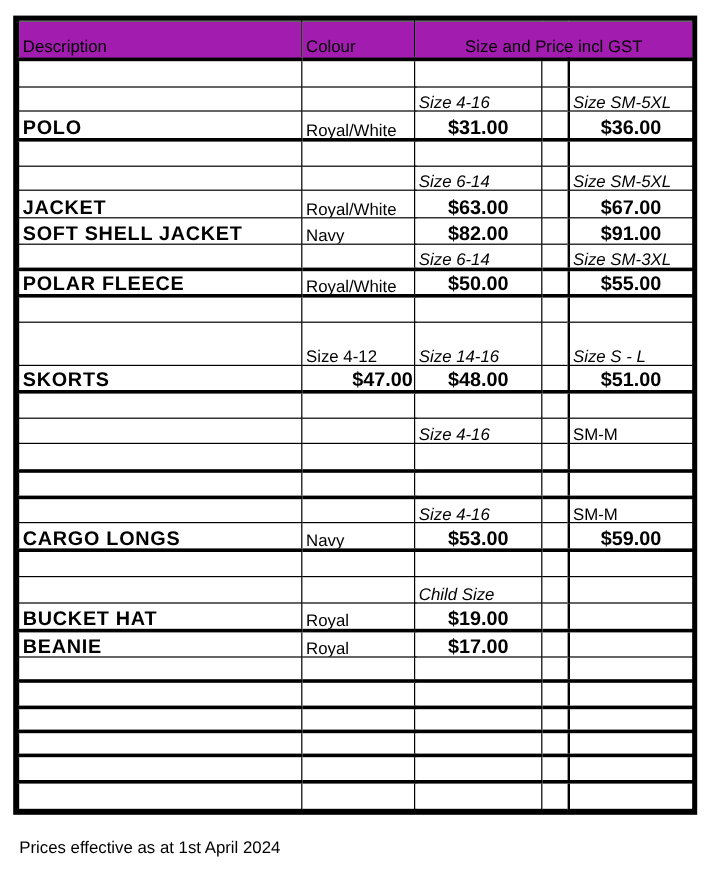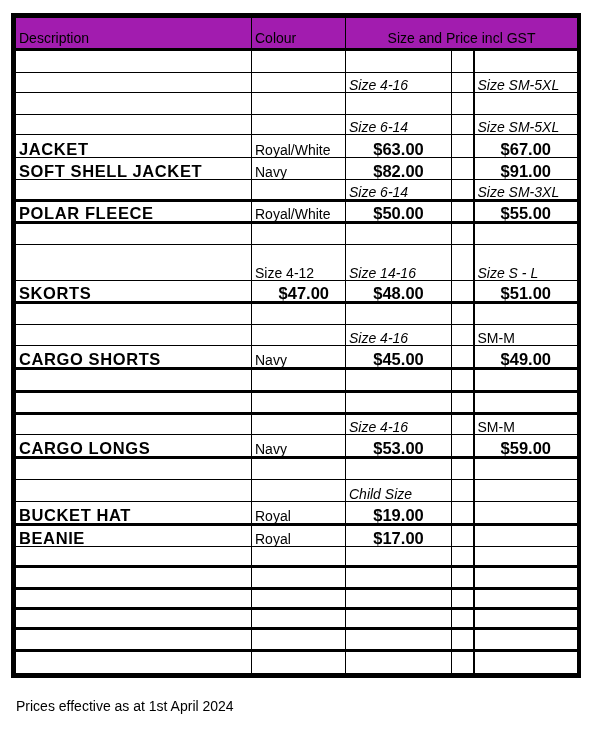--- a/index.html
+++ b/index.html
@@ -7,21 +7,21 @@
   .sheet { position: absolute; left: 11px; top: 13px; width: 570px; border: 4px solid #000; box-sizing: border-box; }
   table.price { border-collapse: collapse; width: 100%; table-layout: fixed; }
   table.price td { border: 1px solid #000; padding: 0 3px; white-space: nowrap; overflow: hidden; vertical-align: bottom; line-height: 1; }
   tr.hdr td { background: #a21caf; height: 27px; font-size: 14px; border-bottom: 3px solid #000; padding-bottom: 3px; }
   tr.thick td { border-bottom: 3px solid #000; }
   td.desc { font-weight: bold; font-size: 16.5px; letter-spacing: 0.6px; padding-left: 3px; padding-bottom: 2px; }
   td.colour { font-size: 14px; padding-bottom: 2px; }
   td.size { font-style: italic; font-size: 14px; padding-bottom: 2px; }
   td.size.plain { font-style: normal; }
   td.price { font-weight: bold; font-size: 16.5px; text-align: center; padding-bottom: 2px; }
-  td.price.right { text-align: right; padding-right: 16px; }
+  td.price.right { text-align: right; padding-right: 1px; }
   td.thickL { border-left: 2px solid #000 !important; }
   .footer { position: absolute; left: 16px; top: 698px; font-size: 14px; }
 </style>
 </head>
 <body>
 
 <div class="sheet">
   <table class="price">
     <colgroup>
       <col style="width:236px">
@@ -44,20 +44,27 @@
           <td></td>
           <td class="price thickL"></td>
         </tr>
         <tr style="height: 20px;">
           <td class="desc"></td>
           <td class="colour" colspan="2"></td>
           <td class="size">Size 4-16</td>
           <td></td>
           <td class="size thickL">Size SM-5XL</td>
         </tr>
+        <tr class="thick" style="height: 24px;">
+          <td class="desc">POLO</td>
+          <td class="colour" colspan="2">Royal/White</td>
+          <td class="price">$31.00</td>
+          <td></td>
+          <td class="price thickL">$36.00</td>
+        </tr>
         <tr style="height: 22px;">
           <td class="desc"></td>
           <td class="colour" colspan="2"></td>
           <td class="price"></td>
           <td></td>
           <td class="price thickL"></td>
         </tr>
         <tr style="height: 20px;">
           <td class="desc"></td>
           <td class="colour" colspan="2"></td>
@@ -120,27 +127,20 @@
           <td class="price"></td>
           <td></td>
           <td class="price thickL"></td>
         </tr>
         <tr style="height: 21px;">
           <td class="desc"></td>
           <td class="colour" colspan="2"></td>
           <td class="size">Size 4-16</td>
           <td></td>
           <td class="size plain thickL">SM-M</td>
-        </tr>
-        <tr class="thick" style="height: 23px;">
-          <td class="desc">CARGO SHORTS</td>
-          <td class="colour" colspan="2">Navy</td>
-          <td class="price">$45.00</td>
-          <td></td>
-          <td class="price thickL">$49.00</td>
         </tr>
         <tr class="thick" style="height: 23px;">
           <td class="desc"></td>
           <td class="colour" colspan="2"></td>
           <td class="price"></td>
           <td></td>
           <td class="price thickL"></td>
         </tr>
         <tr class="thick" style="height: 22px;">
           <td class="desc"></td>

